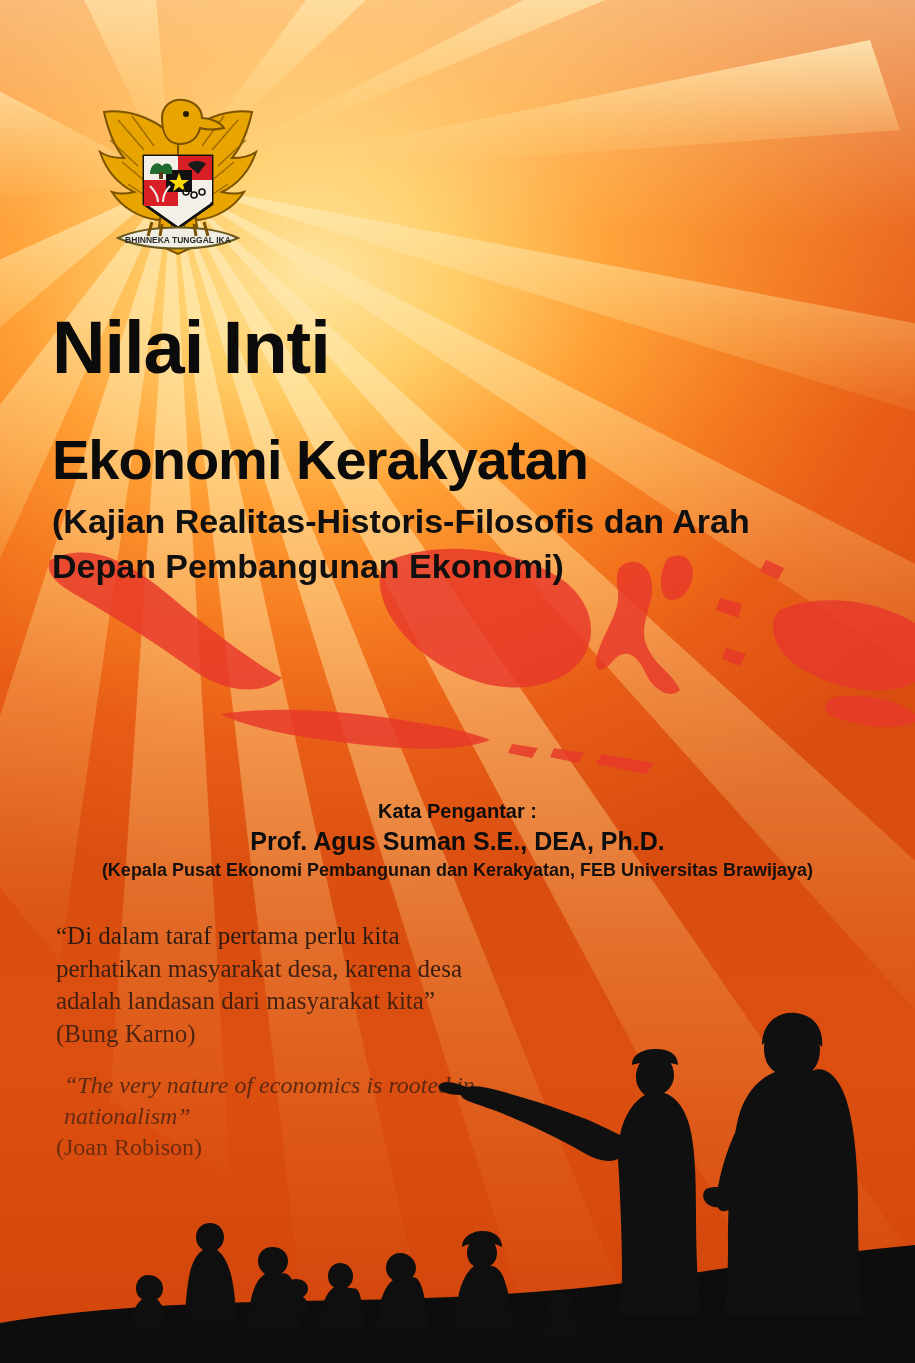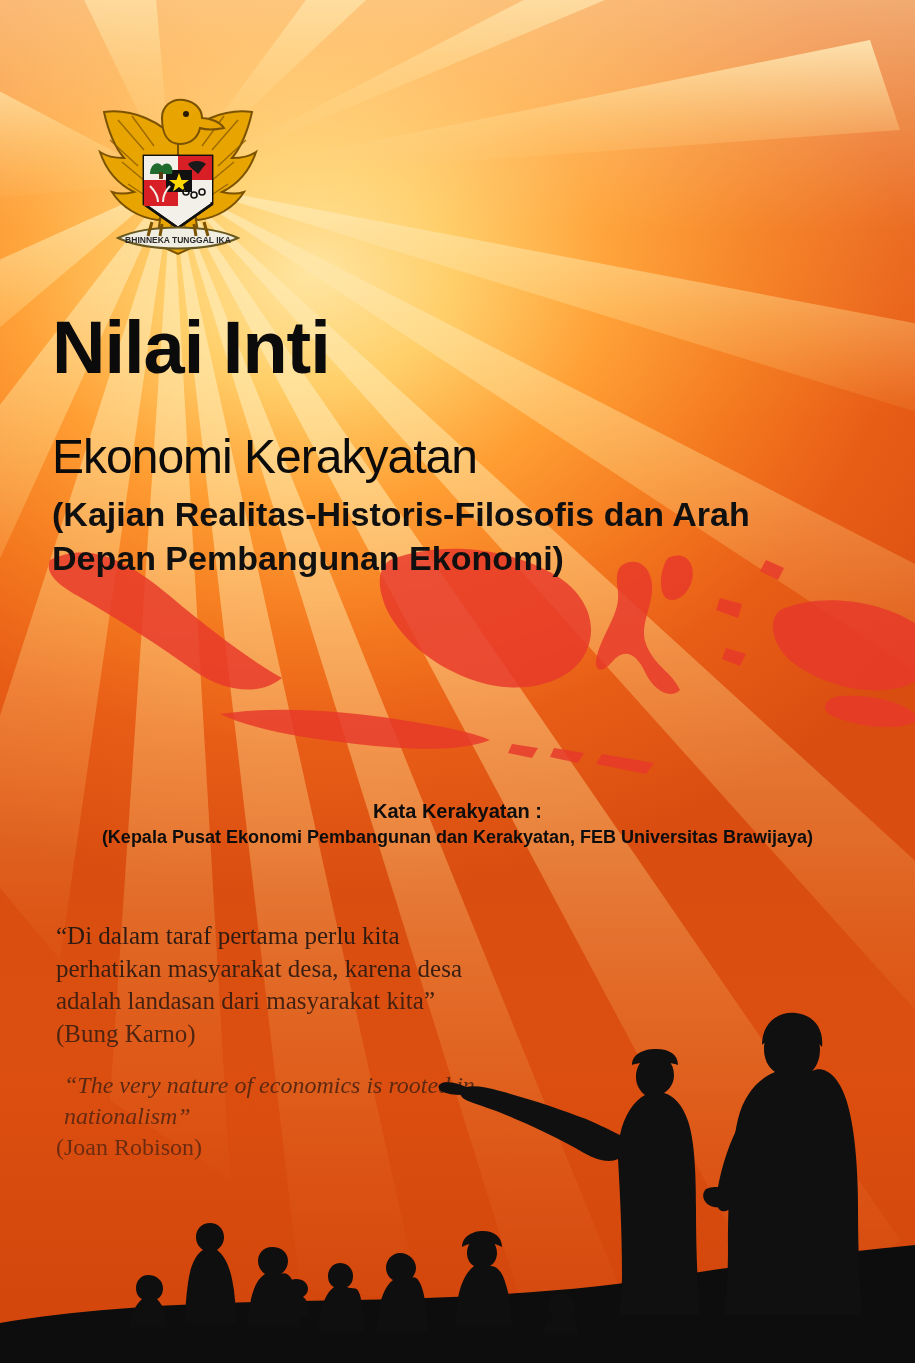--- a/index.html
+++ b/index.html
@@ -83,22 +83,22 @@
     width: 830px;
   }
   .title-line1 {
     font-size: 74px;
     font-weight: bold;
     line-height: 0.98;
     color: #0b0b0b;
     letter-spacing: -1px;
   }
   .title-line2 {
-    font-size: 48px;
-    font-weight: normal;
+    font-size: 56px;
+    font-weight: bold;
     line-height: 0.98;
     color: #0b0b0b;
     letter-spacing: -1px;
     margin-top: 48px;
   }
   .subtitle {
     margin-top: 12px;
     font-size: 34px;
     font-weight: bold;
     color: #101010;
@@ -287,21 +287,22 @@
   </svg>
 
 
   <div class="title-block">
     <div class="title-line1">Nilai Inti</div>
     <div class="title-line2">Ekonomi Kerakyatan</div>
     <div class="subtitle">(Kajian Realitas-Historis-Filosofis dan Arah Depan Pembangunan Ekonomi)</div>
   </div>
 
   <div class="foreword">
-    <div class="fw-label">Kata Kerakyatan :</div>
+    <div class="fw-label">Kata Pengantar :</div>
+    <div class="fw-name">Prof. Agus Suman S.E., DEA, Ph.D.</div>
     <div class="fw-affil">(Kepala Pusat Ekonomi Pembangunan dan Kerakyatan, FEB Universitas Brawijaya)</div>
   </div>
 
   <div class="quotes">
     <div class="quote-id">
       <span>“Di dalam taraf pertama perlu kita perhatikan masyarakat desa, karena desa adalah landasan dari masyarakat kita”</span><br>
       <span>(Bung Karno)</span>
     </div>
     <div class="quote-en">
       <span>“The very nature of economics is rooted in nationalism”</span>

